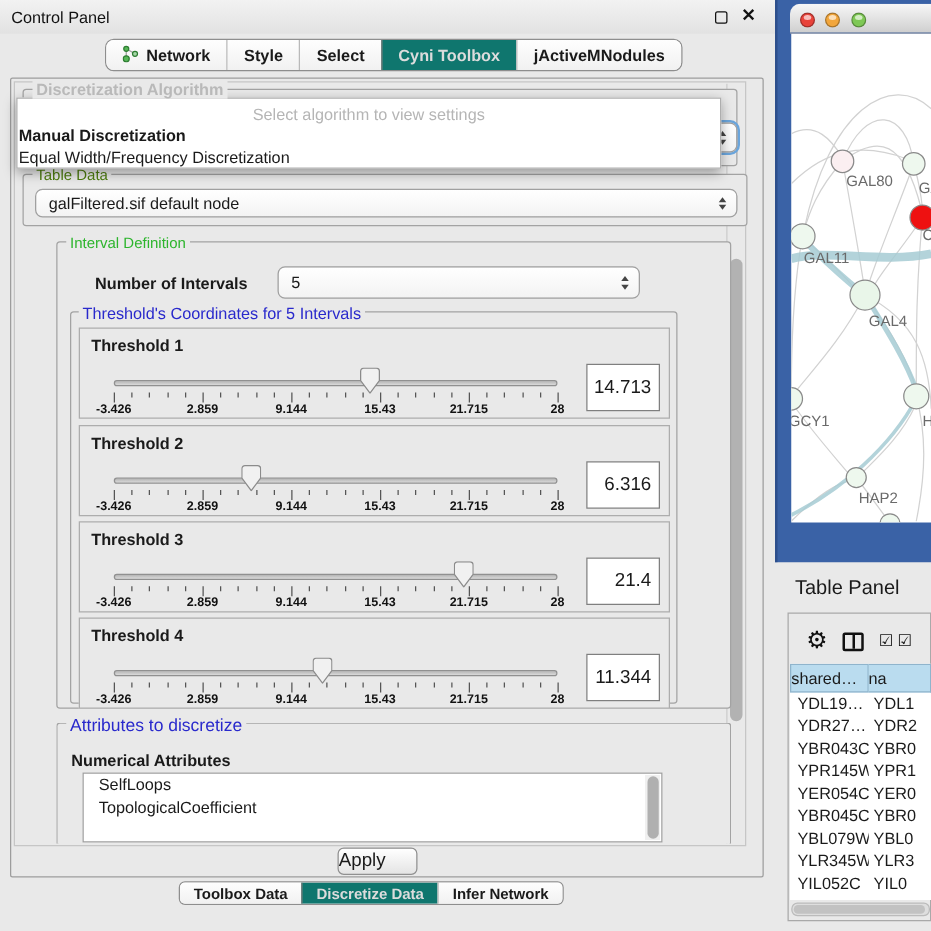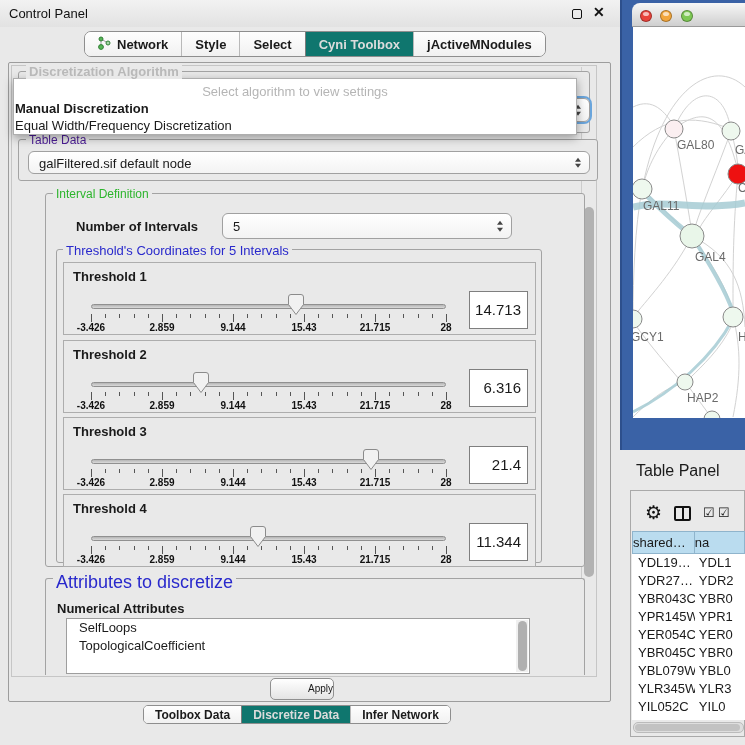--- a/index.html
+++ b/index.html
@@ -28,21 +28,21 @@
   .viewport-border { left:11px; top:65px; width:586px; height:612px; border:1px solid #c6c6c6; pointer-events:none; }
 
   .vscroll { left:581px; top:67px; width:15px; height:608px; border-left:1px solid #cccccc; }
   .vscroll .thumb { position:absolute; left:2px; top:140px; width:10px; height:370px; background:#b2b2b2; border-radius:5px; }
 
   .groupbox { border:1px solid #a3a3a3; border-radius:3px; background:#e9e9e9; }
   .gtitle { position:absolute; background:#e9e9e9; padding:0 3px; font-size:12px; white-space:nowrap; }
   .gtitle.green { color:#2db52d; }
   .gtitle.blue  { color:#2929cc; }
   .gtitle.gray  { color:#b9b9b9; font-weight:bold; font-size:13px; z-index:30; }
-  .gtitle.dark  { color:#4c1d95; }
+  .gtitle.dark  { color:#4d7c0f; }
 
   .combo { border:1px solid #a0a0a0; border-radius:6px; background:linear-gradient(#ffffff,#f3f3f3); font-size:13px; }
   .combo .val { position:absolute; left:10px; top:50%; transform:translateY(-50%); white-space:nowrap; }
   .spin { position:absolute; right:8px; top:50%; transform:translateY(-50%); }
   .spin i { display:block; width:0; height:0; border-left:3.5px solid transparent; border-right:3.5px solid transparent; }
   .spin .up { border-bottom:4px solid #444; margin-bottom:2.5px; }
   .spin .dn { border-top:4px solid #444; }
 
   #algo-combo { left:30px; top:98px; width:560px; height:24px; box-shadow:0 0 0 2px #6aa5dc; z-index:5; }
   .popup { left:13px; top:78px; width:564px; height:57px; background:#fff; border:1px solid #aeaeae;
@@ -65,21 +65,21 @@
   .valbox { position:absolute; left:405px; top:28px; width:59px; height:38px; background:#fff; border:1px solid #7f7f7f;
     font-size:15px; text-align:right; line-height:36px; padding-right:6px; }
 
   
   .attr-list { left:66px; top:618px; width:464px; height:56px; background:#fff; border:1px solid #9e9e9e; overflow:hidden; }
   .attr-item { position:relative; padding-left:12px; font-size:13px; height:18px; line-height:18px; white-space:nowrap; }
   .list-scroll { position:absolute; right:1px; top:1px; width:12px; bottom:1px; background:#f0f0f0; }
   .list-scroll .thumb { position:absolute; left:1.5px; top:1px; width:9px; height:50px; background:#b0b0b0; border-radius:5px; }
 
   .apply-btn { left:270px; top:678px; width:64px; height:22px; border:1px solid #909090; border-radius:5px;
-    background:linear-gradient(#ffffff,#e4e4e4); font-size:10px; text-align:right; line-height:20px; }
+    background:linear-gradient(#ffffff,#e4e4e4); font-size:15px; text-align:left; line-height:20px; }
 
   
   .blue-frame { left:620px; top:0; width:125px; height:450px; background:#3a62a6; border-left:2px solid #2d4f8c; }
   .net-titlebar { left:632px; top:3px; width:113px; height:24px; background:linear-gradient(#f7f7f7,#cfcfcf);
     border-radius:8px 0 0 0; border-bottom:1px solid #9a9a9a; }
   .light { position:absolute; top:7px; width:12px; height:12px; border-radius:50%; border:1px solid rgba(0,0,0,.3); }
   .light::after { content:""; position:absolute; left:2px; top:1px; width:6px; height:4px; border-radius:50%;
     background:rgba(255,255,255,.65); }
   .net-canvas { left:633px; top:27px; width:112px; height:391px; background:#fff; overflow:hidden; }
 
@@ -349,21 +349,21 @@
         <span class="tickLabel" style="left: 98px;">2.859</span>
         <span class="tickLabel" style="left: 169px;">9.144</span>
         <span class="tickLabel" style="left: 240px;">15.43</span>
         <span class="tickLabel" style="left: 311px;">21.715</span>
         <span class="tickLabel" style="left: 382px;">28</span>
         <div class="valbox">11.344</div>
       </div>
     </div>
 
   <div class="abs groupbox" style="left:45px; top:578px; width:540px; height:97px; border-bottom:none; border-radius:3px 3px 0 0;"></div>
-  <span class="gtitle blue abs" style="left:53px; top:572px; font-size:18px;">Attributes to discretize</span>
+  <span class="gtitle blue abs" style="left:53px; top:572px; font-size:14px;">Attributes to discretize</span>
   <span class="abs bold" style="left:57px; top:601px; font-size:13px;">Numerical Attributes</span>
   <div class="abs attr-list">
     <div id="attr-items">
         <div class="attr-item">SelfLoops</div>
         <div class="attr-item">TopologicalCoefficient</div>
       </div>
     <div class="list-scroll">
         <div class="thumb"></div>
       </div>
   </div>

